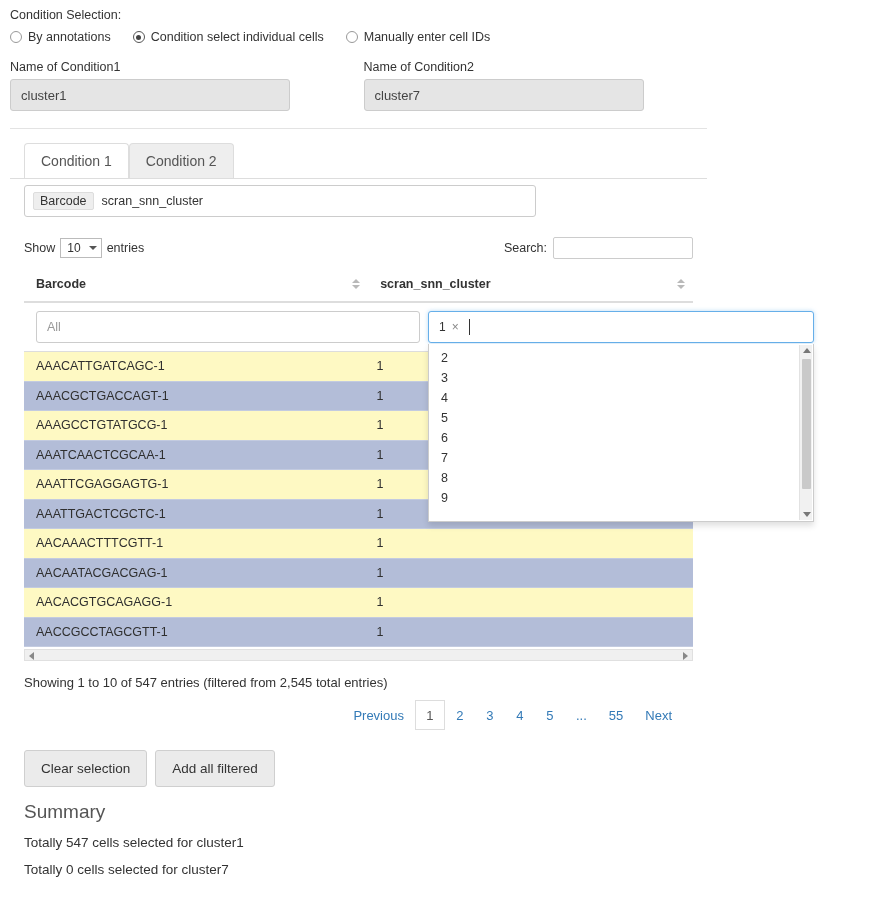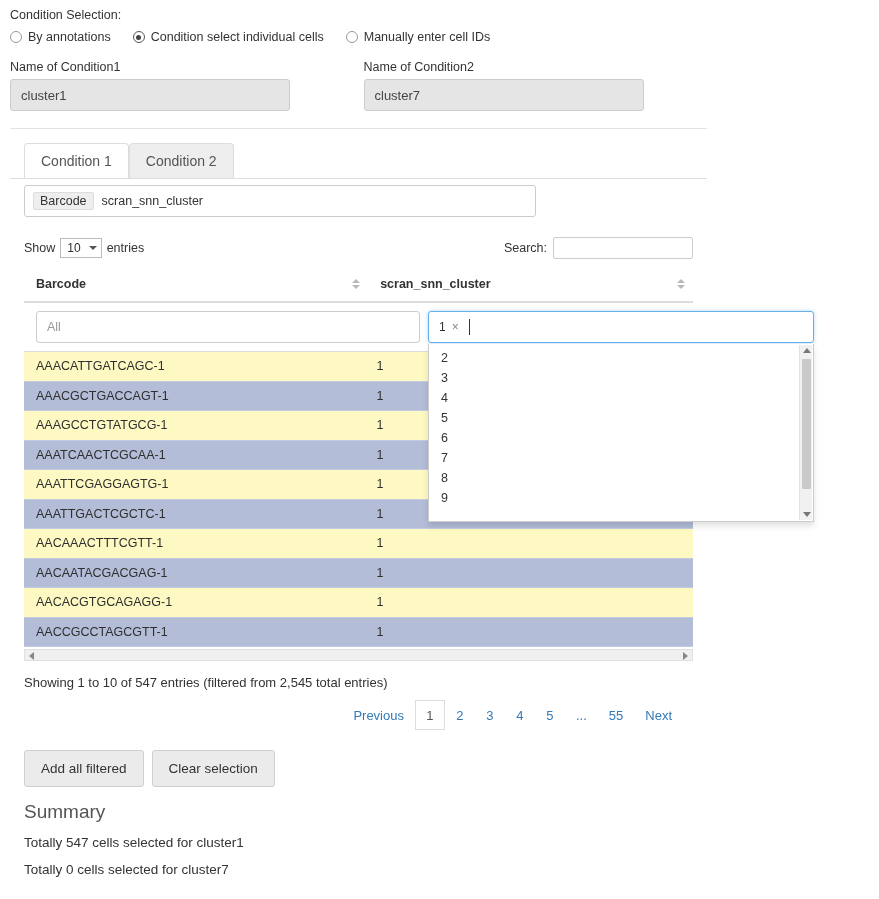--- a/index.html
+++ b/index.html
@@ -339,21 +339,21 @@
       <div class="pg plain">4</div>
       <div class="pg plain">5</div>
       <div class="pg plain">...</div>
       <div class="pg plain">55</div>
       <div class="pg plain">Next</div>
     </div>
 
   </div>
 
   <div class="btn-row">
+    <div class="btn">Clear selection</div>
     <div class="btn">Add all filtered</div>
-    <div class="btn">Clear selection</div>
   </div>
 
   <div class="summary-title">Summary</div>
   <div class="summary-line">Totally 547 cells selected for cluster1</div>
   <div class="summary-line">Totally 0 cells selected for cluster7</div>
 
 </div>
 
 </body></html>

